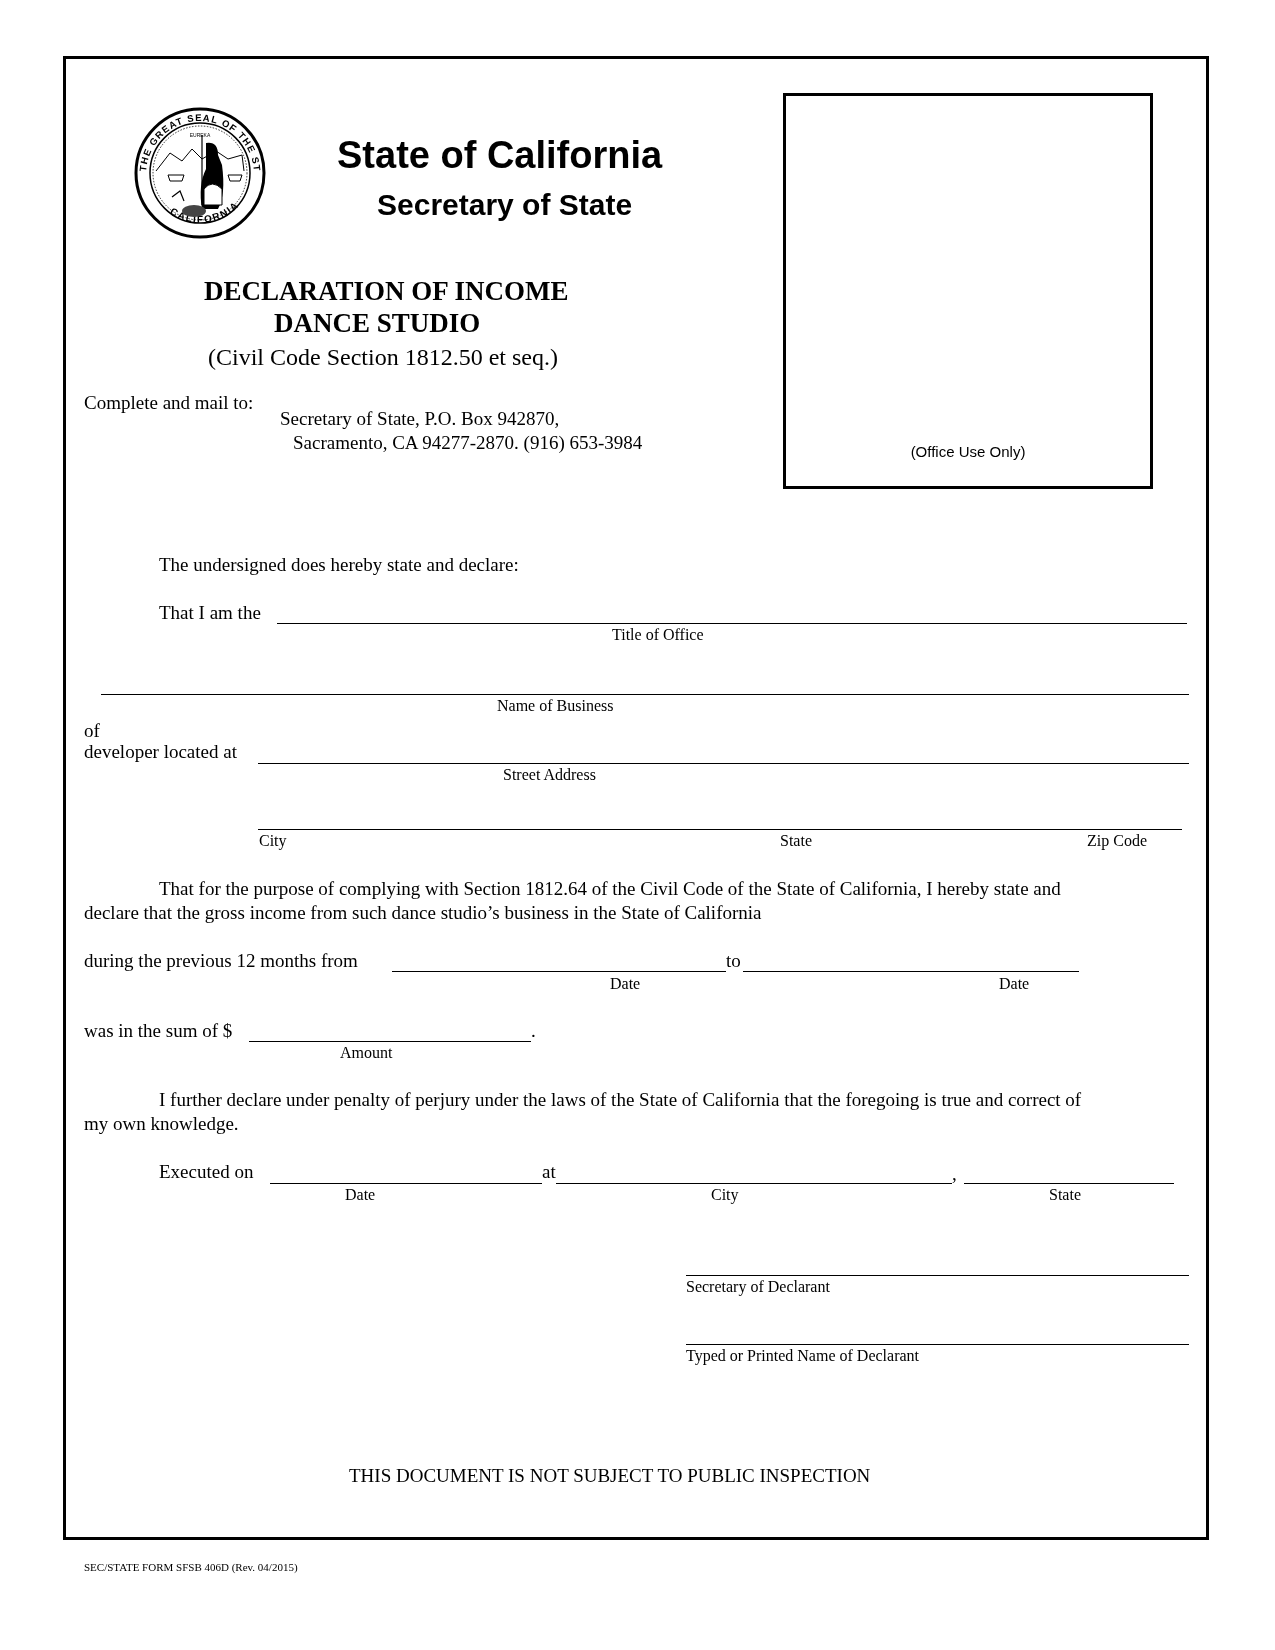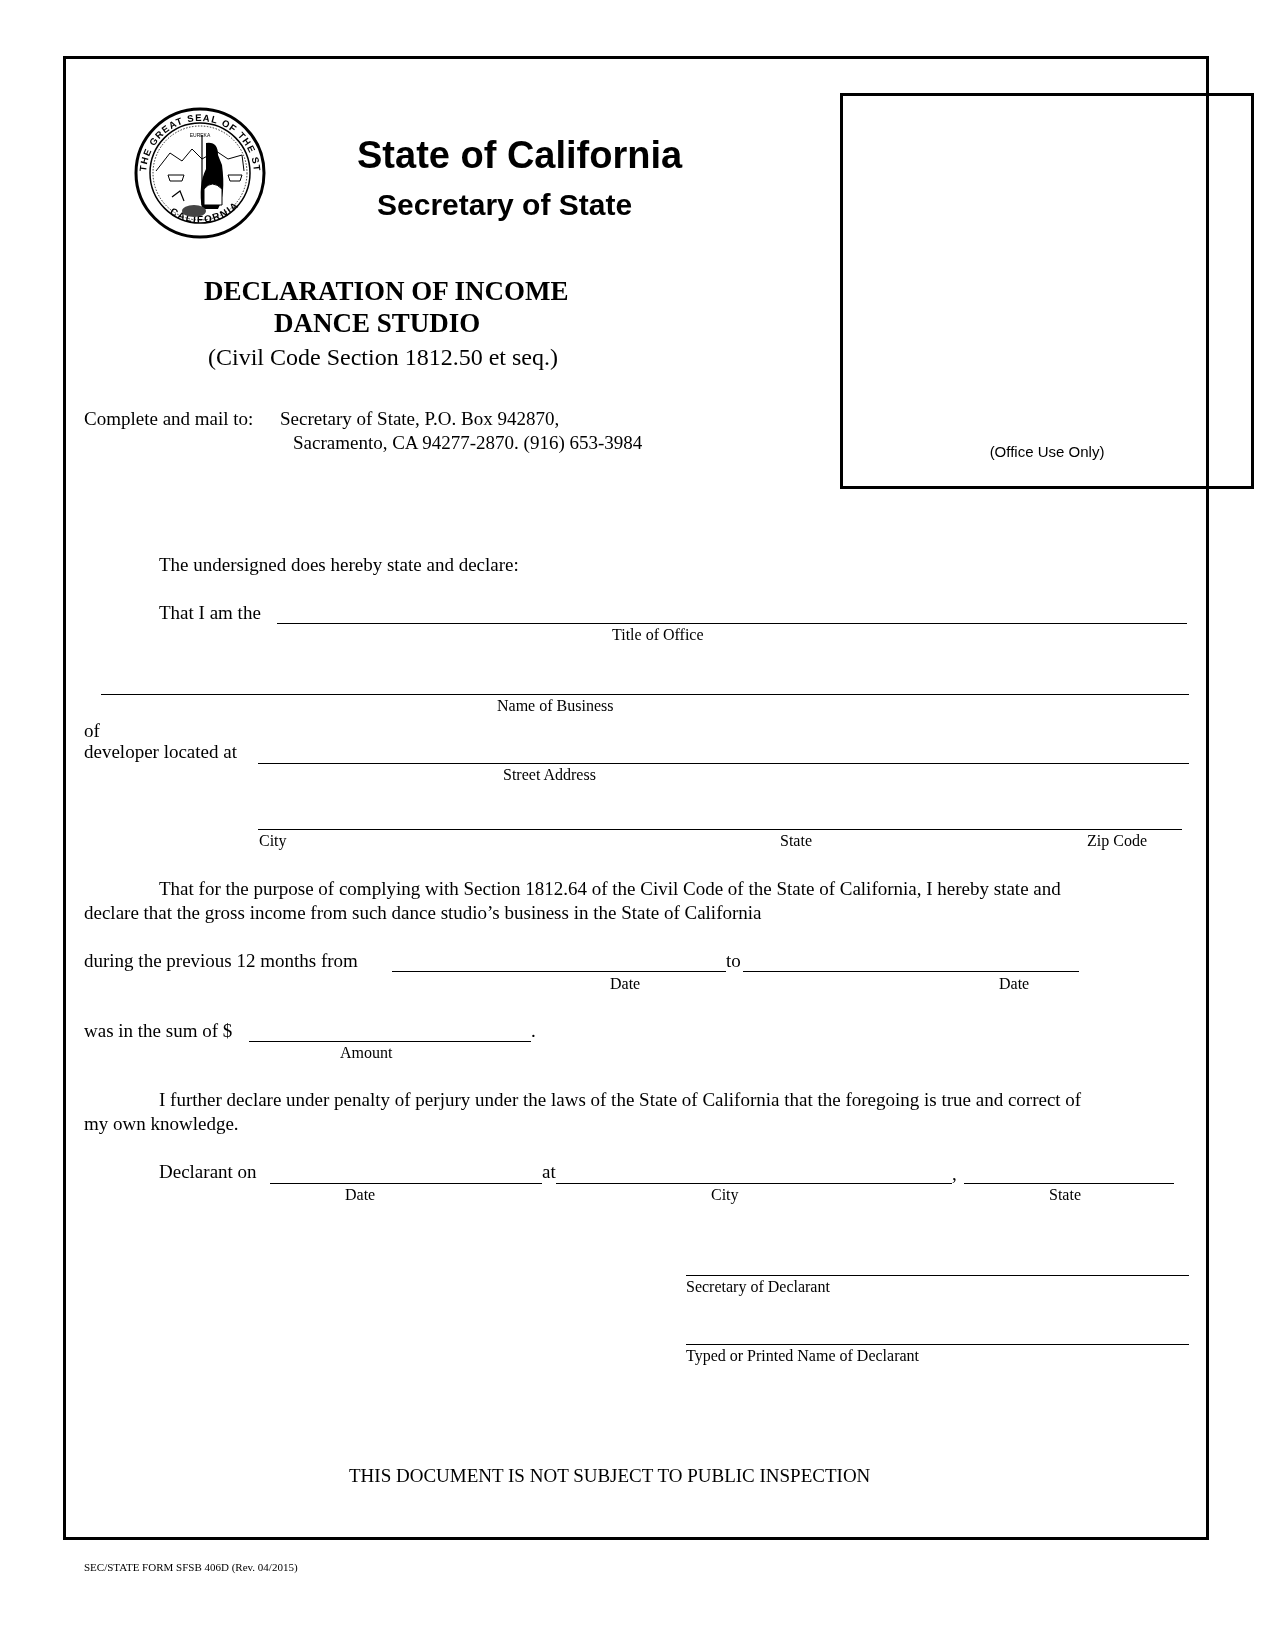--- a/index.html
+++ b/index.html
@@ -1,25 +1,25 @@
 <!DOCTYPE html>
 <html><head>
 <meta charset="utf-8">
 <style>
   html, body { margin: 0; padding: 0; background: #ffffff; }
   body { width: 1275px; height: 1650px; position: relative; overflow: hidden;
          font-family: "Liberation Serif", serif; color: #000; }
   .abs { position: absolute; white-space: nowrap; }
   .frame { position: absolute; left: 63px; top: 56px; width: 1146px; height: 1484px;
            border: 3px solid #000; box-sizing: border-box; }
-  .office-box { position: absolute; left: 840px; top: 93px; width: 414px; height: 396px;
+  .office-box { position: absolute; left: 783px; top: 93px; width: 370px; height: 396px;
                 border: 3px solid #000; box-sizing: border-box; }
   .office-label { position: absolute; left: 0; right: 0; bottom: 26px; text-align: center;
                   font-family: "Liberation Sans", sans-serif; font-size: 15px; }
-  .hdr1 { font-family: "Liberation Sans", sans-serif; font-weight: bold; font-size: 38px; margin-left: 20px; }
+  .hdr1 { font-family: "Liberation Sans", sans-serif; font-weight: bold; font-size: 38px; }
   .hdr2 { font-family: "Liberation Sans", sans-serif; font-weight: bold; font-size: 30px; }
   .title { font-weight: bold; font-size: 27px; }
   .sub { font-size: 24px; }
   .body { font-size: 19px; }
   .cap { font-size: 16px; }
   .line { position: absolute; height: 0; border-top: 1.5px solid #000; }
   .seal { position: absolute; left: 132px; top: 105px; width: 136px; height: 136px; }
   .footer { font-size: 11px; }
 </style>
 </head>
@@ -52,21 +52,21 @@
   <path d="M40 92 L48 86 L52 96" fill="none" stroke="#000" stroke-width="1.2"></path>
 </svg>
 
 <div class="abs hdr1" style="left:337px; top:134px;">State of California</div>
 <div class="abs hdr2" style="left:377px; top:188px;">Secretary of State</div>
 
 <div class="abs title" style="left:204px; top:276px;">DECLARATION OF INCOME</div>
 <div class="abs title" style="left:274px; top:308px;">DANCE STUDIO</div>
 <div class="abs sub" style="left:208px; top:344px;">(Civil Code Section 1812.50 et seq.)</div>
 
-<div class="abs body" style="left:84px; top:408px;">Complete and mail to:</div>
+<div class="abs body" style="left:84px; top:392px;">Complete and mail to:</div>
 <div class="abs body" style="left:280px; top:408px;">Secretary of State, P.O. Box 942870,</div>
 <div class="abs body" style="left:277px; top:432px;margin-left:16px;">Sacramento, CA  94277-2870.  (916) 653-3984</div>
 
 <div class="office-box">
   <div class="office-label">(Office Use Only)</div>
 </div>
 
 <div class="abs body" style="left:159px; top:554px;">The undersigned does hereby state and declare:</div>
 
 <div class="abs body" style="left:159px; top:602px;">That I am the</div>
@@ -97,21 +97,21 @@
 <div class="abs cap" style="left:999px; top:975px;">Date</div>
 
 <div class="abs body" style="left:84px; top:1020px;">was in the sum of $</div>
 <div class="line" style="left:249px; top:1041px; width:282px;"></div>
 <div class="abs body" style="left:531px; top:1020px;">.</div>
 <div class="abs cap" style="left:340px; top:1044px;">Amount</div>
 
 <div class="abs body" style="left:159px; top:1089px;">I further declare under penalty of perjury under the laws of the State of California that the foregoing is true and correct of</div>
 <div class="abs body" style="left:84px; top:1113px;">my own knowledge.</div>
 
-<div class="abs body" style="left:159px; top:1161px;">Declarant on</div>
+<div class="abs body" style="left:159px; top:1161px;">Executed on</div>
 <div class="line" style="left:270px; top:1183px; width:272px;"></div>
 <div class="abs body" style="left:542px; top:1161px;">at</div>
 <div class="line" style="left:556px; top:1183px; width:396px;"></div>
 <div class="abs body" style="left:952px; top:1163px;">,</div>
 <div class="line" style="left:964px; top:1183px; width:210px;"></div>
 <div class="abs cap" style="left:345px; top:1186px;">Date</div>
 <div class="abs cap" style="left:711px; top:1186px;">City</div>
 <div class="abs cap" style="left:1049px; top:1186px;">State</div>
 
 <div class="line" style="left:686px; top:1275px; width:503px;"></div>

